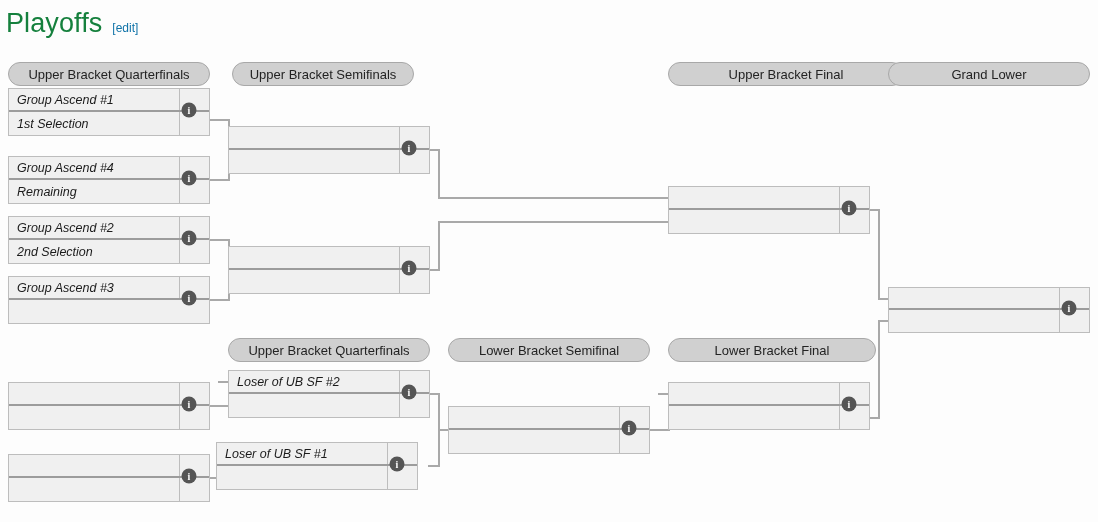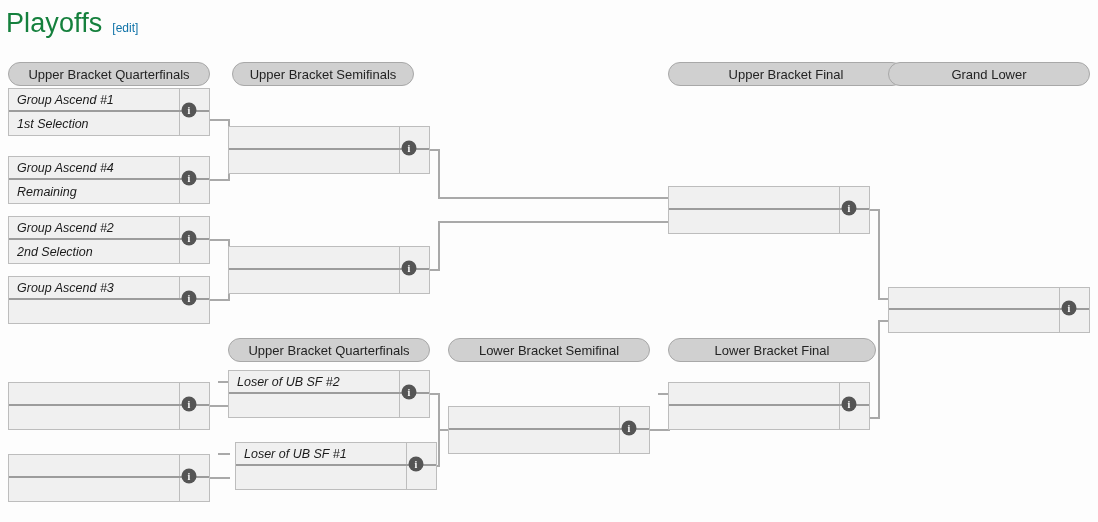--- a/index.html
+++ b/index.html
@@ -316,21 +316,21 @@
       <span class="opponent">Loser of UB SF #2</span>
       <span class="score"></span>
       <span class="info-icon">i</span>
     </div>
     <div class="match-row">
       <span class="opponent"></span>
       <span class="score"></span>
     </div>
   </div>
 
-  <div class="match" style="left:235px; top:442px; width:202px; height:48px;">
+  <div class="match" style="left:216px; top:442px; width:202px; height:48px;">
     <div class="match-row top">
       <span class="opponent">Loser of UB SF #1</span>
       <span class="score"></span>
       <span class="info-icon">i</span>
     </div>
     <div class="match-row">
       <span class="opponent"></span>
       <span class="score"></span>
     </div>
   </div>

